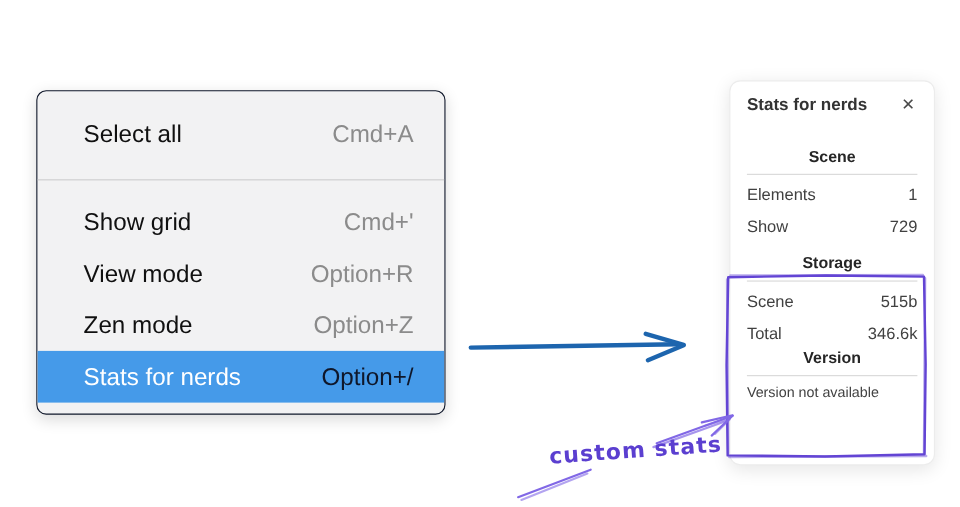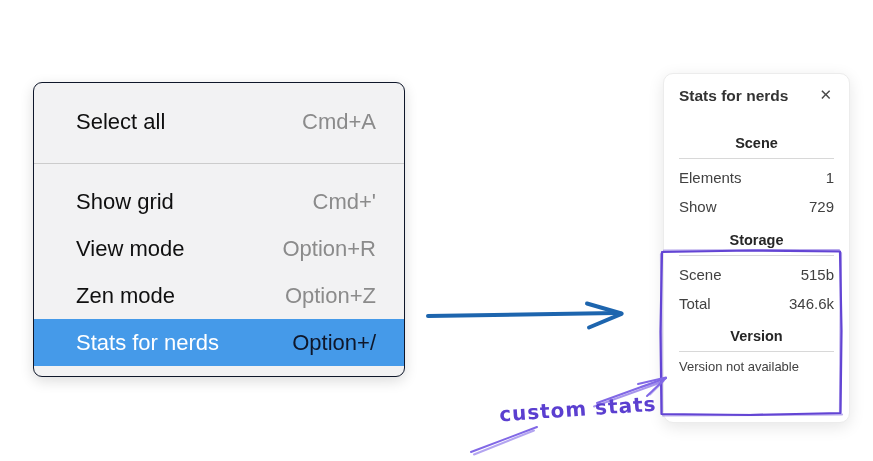--- a/index.html
+++ b/index.html
@@ -50,21 +50,21 @@
   .panel-close {
     font-size:15px; color:#4a4a4a; line-height:15px;
     background:none; border:none; padding:0 2px; cursor:pointer;
     font-family:"DejaVu Sans", sans-serif;
   }
   .sec-heading {
     text-align:center; font-weight:bold; font-size:14.5px; color:#262626; line-height:17px;
   }
   .sec-scene  { margin-top:30px; }
   .sec-storage{ margin-top:11px; }
-  .sec-version{ margin-top:10px; }
+  .sec-version{ }
   .sec-hr { border:none; border-top:1px solid #d8d8d8; margin:6px 0 4px 0; }
   .stat-row {
     display:flex; align-items:center; justify-content:space-between;
     height:29px; font-size:15px; color:#414141;
   }
   .sec-hr.tight { margin-bottom:2px; }
   .stat-note { font-size:13px; color:#414141; line-height:20px; padding-top:3px; }
 
   
   .overlay {

